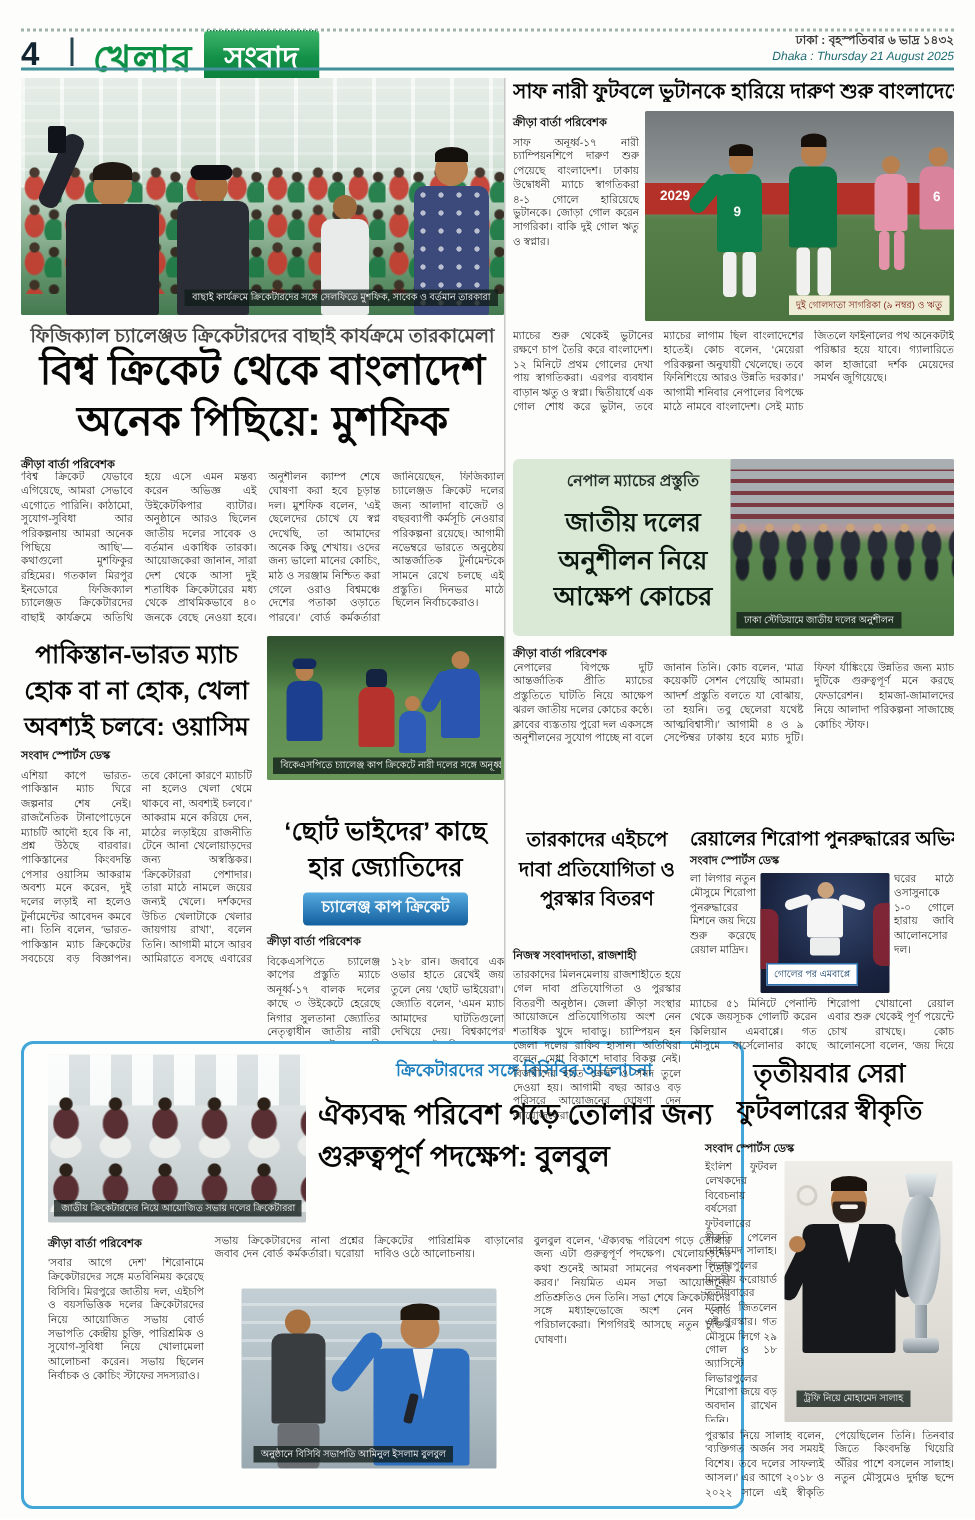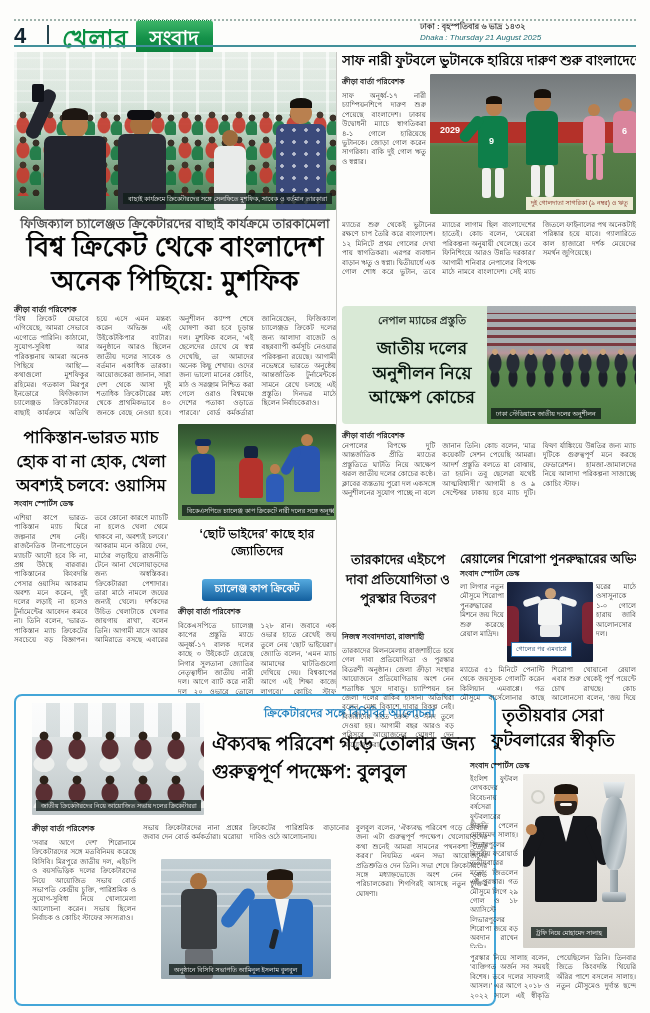--- a/index.html
+++ b/index.html
@@ -10,21 +10,21 @@
 
   
   .dotted-rule { border-top:2px dotted #9fb3ac; }
   .teal-rule { background:#42909a; }
   .pagenum { font-size:22px; font-weight:800; color:#122430; }
   .pagenum-pipe { width:2px; background:#27454f; }
   .logo-primary { font-size:24px; font-weight:800; color:#0a8f43; letter-spacing:1px; text-shadow:0 1px 0 #bfe6cd; }
   .logo-secondary { display:inline-block; font-size:20px; font-weight:800; color:#ffffff;
      background:linear-gradient(180deg,#3cb468 0%,#149149 45%,#077a38 100%);
      padding:2px 14px 3px; border-radius:3px; border-top:1px dotted #d7f2e0; border-bottom:1px dotted #d7f2e0; }
-  .dateline { line-height:1.35; }
+  .dateline { text-align:right; line-height:1.35; }
   .date-bn { font-size:8px; color:#3b3b3b; font-weight:600; }
   .date-en { font-size:8px; color:#1d6b74; font-style:italic; }
 
   
   .tiny { font-size:7px; line-height:1.34; color:#2b2b2b; text-align:justify; overflow:hidden; word-break:break-word; }
   .cols2 { column-count:2; column-gap:7px; }
   .cols3 { column-count:3; column-gap:7px; }
   .cols4 { column-count:4; column-gap:8px; }
   .byline { font-size:7.5px; font-weight:700; color:#101010; margin-bottom:3px; }
   .kicker { font-size:12.5px; font-weight:600; color:#4a4a4a; text-align:center; }
@@ -127,21 +127,21 @@
         <div class="head" style="left:11px;top:0;width:12px;height:12px;"></div>
         <div class="torso" style="left:4px;top:12px;width:26px;height:46px;background:#2a55b0;"></div>
         <div class="abs" style="left:-4px;top:12px;width:10px;height:30px;background:#2a55b0;transform:rotate(30deg);border-radius:5px;"></div>
       </div>
       <div class="abs" style="left:86px;top:40px;width:22px;height:40px;">
         <div class="head" style="left:6px;top:0;width:10px;height:10px;"></div>
         <div class="torso" style="left:2px;top:10px;width:18px;height:28px;background:#2e5cb8;"></div>
       </div>
       <div class="capbar" style="left:4px;bottom:4px;">বিকেএসপিতে চ্যালেঞ্জ কাপ ক্রিকেটে নারী দলের সঙ্গে অনূর্ধ্ব-১৭ দলের ম্যাচ</div>
     </div>
-    <div class="headline" style="font-size:12px;line-height:1.4;height:48px;margin-top:6px;">‘ছোট ভাইদের’ কাছে হার জ্যোতিদের</div>
+    <div class="headline" style="font-size:17px;line-height:1.4;height:48px;margin-top:23px;">‘ছোট ভাইদের’ কাছে হার জ্যোতিদের</div>
     <div style="text-align:center;margin:4px 0 5px;">
       <span class="badge badge-blue">চ্যালেঞ্জ কাপ ক্রিকেট</span>
     </div>
     <div class="byline">ক্রীড়া বার্তা পরিবেশক</div>
     <div class="tiny cols2" style="height:82px;">বিকেএসপিতে চ্যালেঞ্জ কাপের প্রস্তুতি ম্যাচে অনূর্ধ্ব-১৭ বালক দলের কাছে ৩ উইকেটে হেরেছে নিগার সুলতানা জ্যোতির নেতৃত্বাধীন জাতীয় নারী দল। আগে ব্যাট করে নারী দল ২০ ওভারে তোলে ১২৮ রান। জবাবে এক ওভার হাতে রেখেই জয় তুলে নেয় ‘ছোট ভাইয়েরা’। জ্যোতি বলেন, ‘এমন ম্যাচ আমাদের ঘাটতিগুলো দেখিয়ে দেয়। বিশ্বকাপের আগে এই শিক্ষা কাজে লাগবে।’ কোচিং স্টাফ জানিয়েছে, বোলিং ও ফিল্ডিংয়ে উন্নতির জন্য আলাদা পরিকল্পনা নেওয়া হয়েছে।</div>
   </div>
 
   <div class="abs bluebox" style="left:14px;top:694px;width:482px;height:312px;padding-left:16px;">
     <div style="display:flex;gap:8px;">
       <div class="photo-rel" style="width:172px;height:112px;flex:0 0 auto;background:linear-gradient(180deg,#eef1f1 0%,#d6dcdd 45%,#c0c8ca 100%);">

